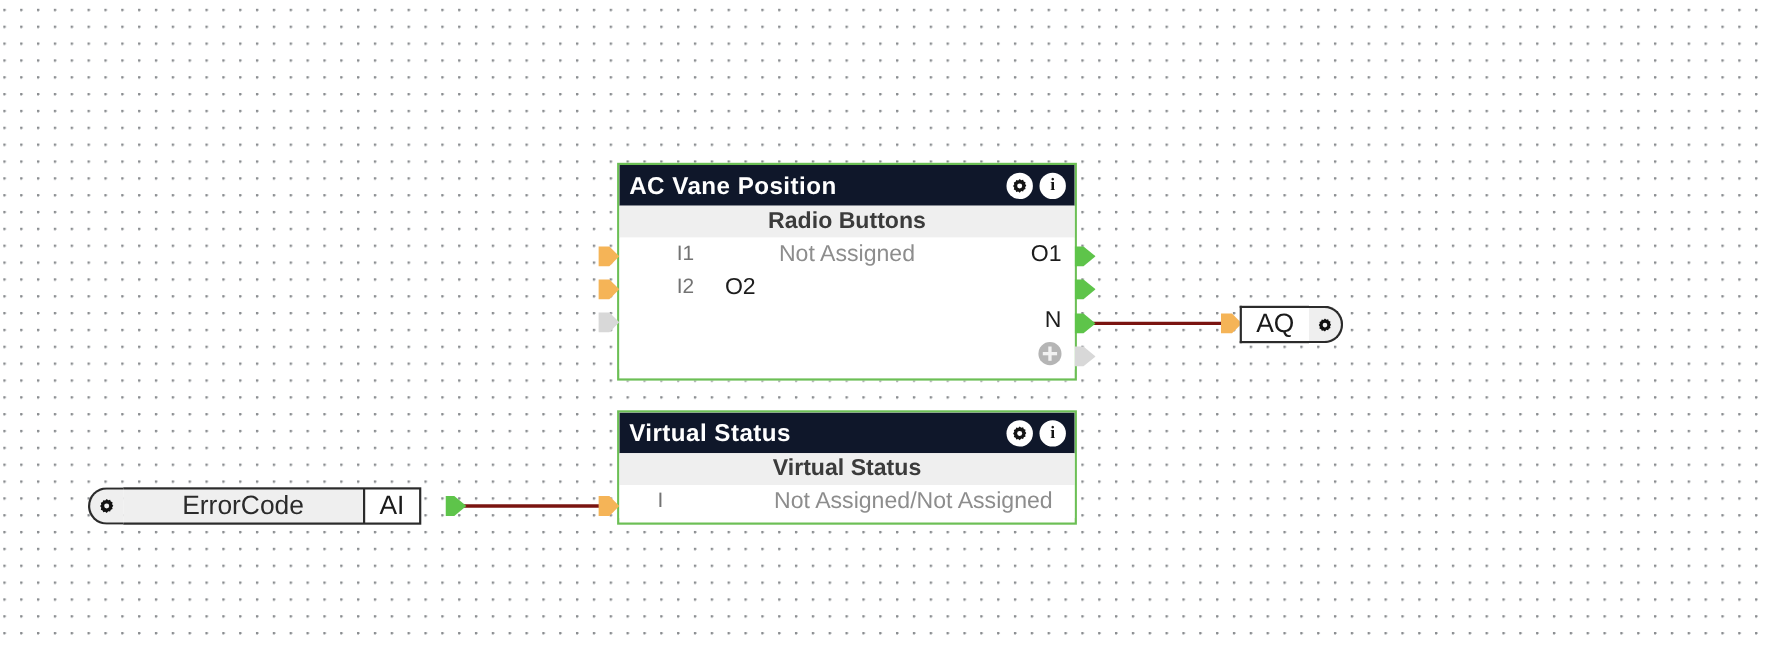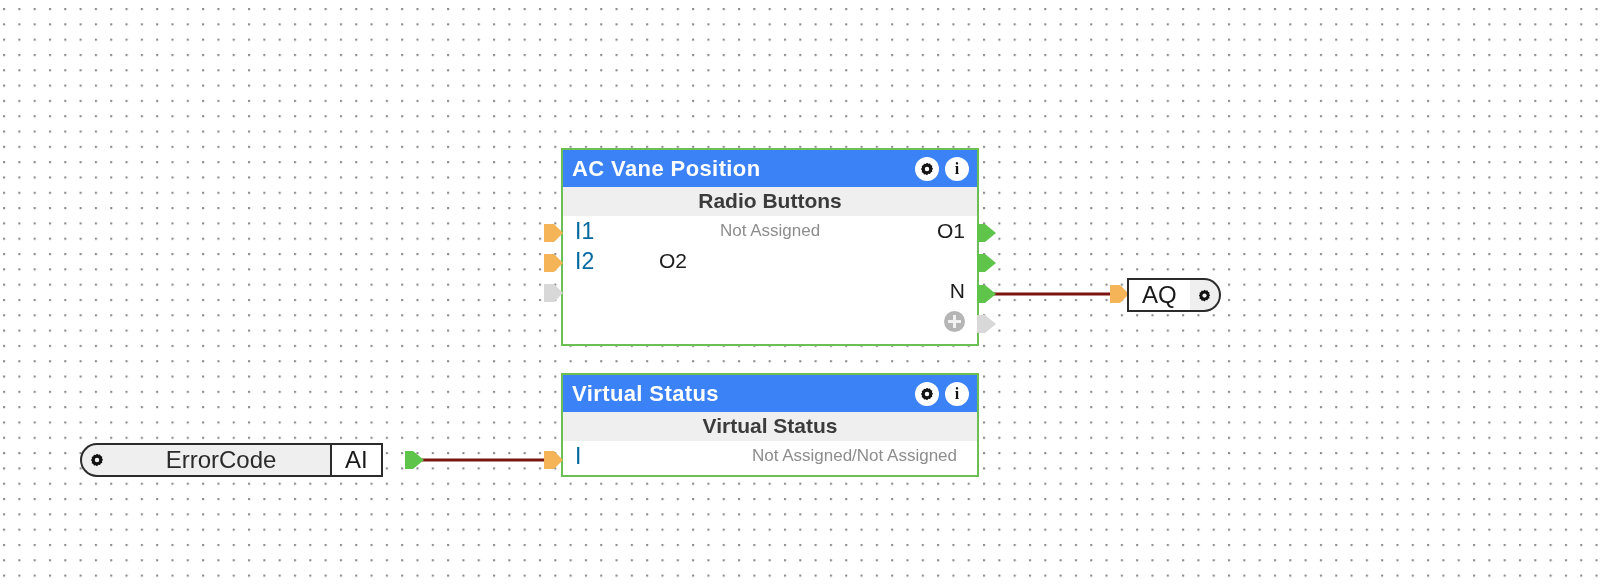--- a/index.html
+++ b/index.html
@@ -41,21 +41,21 @@
   
   .fblock {
     position: absolute;
     box-sizing: border-box;
     border: 2px solid #6cbf55;
     background: #ffffff;
     overflow: hidden;
   }
   .fb-header {
     height: 37px;
-    background: #3b82f6;
+    background: #0f172a;
     display: flex;
     align-items: center;
     padding: 0 8px 0 9px;
     box-sizing: border-box;
   }
   .fb-title {
     color: #ffffff;
     font-size: 22px;
     font-weight: bold;
     letter-spacing: 0.4px;
@@ -105,29 +105,29 @@
   }
   .fb-row {
     display: flex;
     align-items: center;
     height: 30px;
     padding: 0 12px 0 12px;
     box-sizing: border-box;
   }
   .fb-row .lbl-in {
     width: 56px;
-    font-size: 23px;
-    color: #0369a1;
-    text-align: left;
+    font-size: 19px;
+    color: #737373;
+    text-align: right;
     white-space: nowrap;
   }
   .fb-row .lbl-mid {
     flex: 1 1 auto;
     text-align: center;
-    font-size: 17px;
+    font-size: 21px;
     color: #8d8d8d;
     white-space: nowrap;
   }
   .fb-row .lbl-out {
     width: 56px;
     font-size: 21px;
     color: #1c1c1c;
     text-align: right;
     white-space: nowrap;
   }

